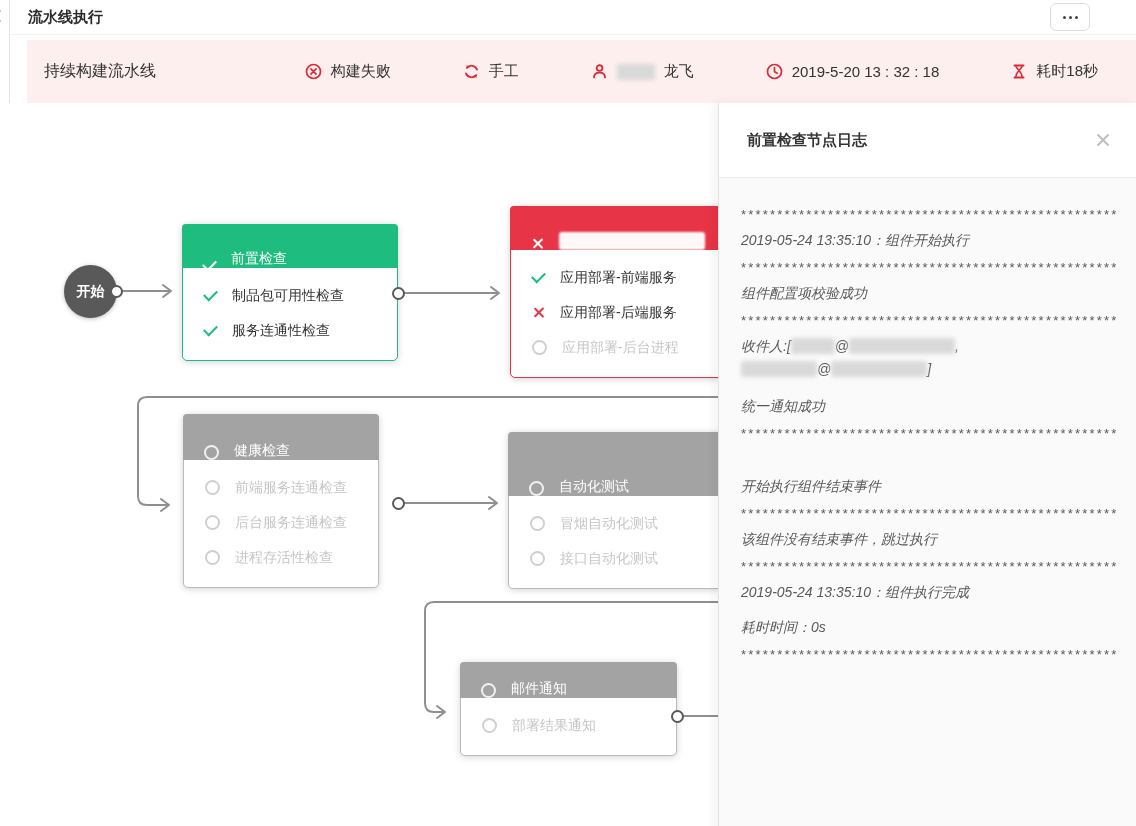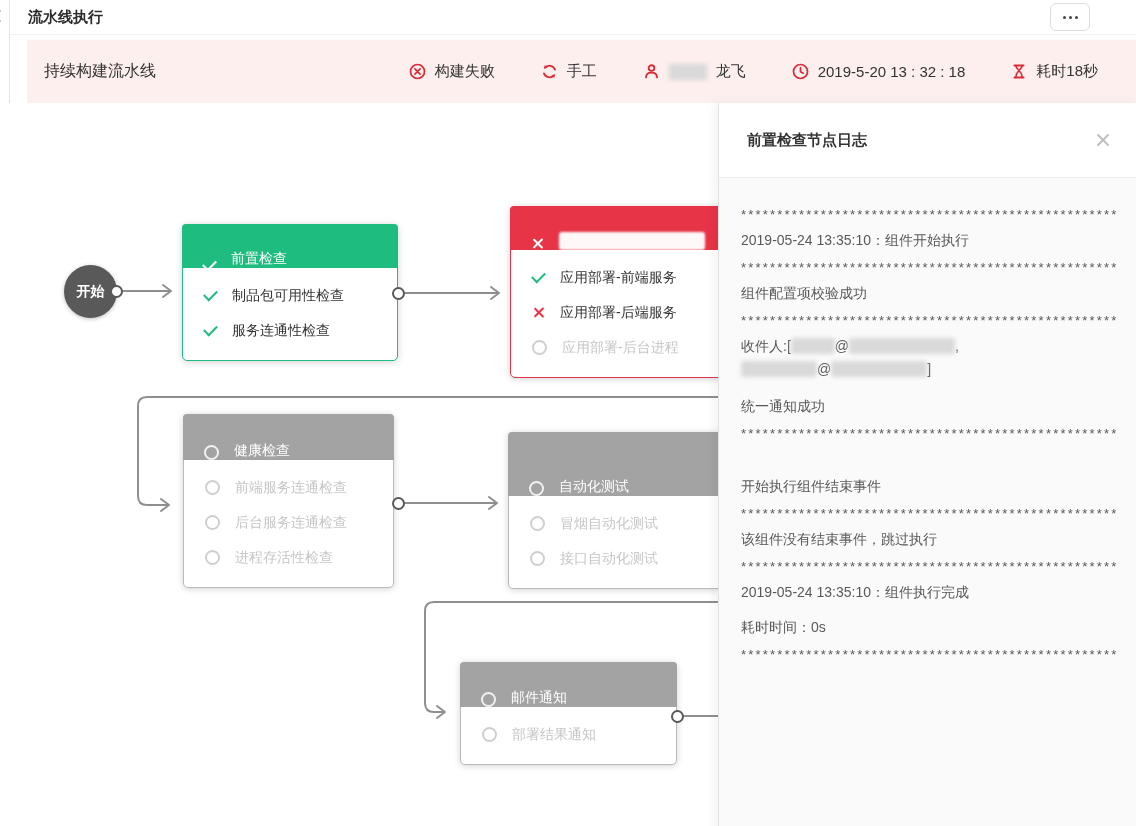--- a/index.html
+++ b/index.html
@@ -26,21 +26,21 @@
   
   .chk{display:inline-block;width:11px;height:6px;border-left:2.4px solid;border-bottom:2.4px solid;
        transform:rotate(-45deg);margin-top:-4px;flex:0 0 11px;}
   .ocirc{display:inline-block;width:11px;height:11px;border:2px solid #cfcfcf;border-radius:50%;flex:0 0 11px;}
   .ocirc.white{border-color:rgba(255,255,255,.85);}
 
   
   .statusbar{position:absolute;left:27px;right:0;top:40px;height:63px;background:#fcefed;
              display:flex;align-items:center;padding:0 38px 0 17px;box-sizing:border-box;}
   .pipe-name{font-size:16px;color:#333;}
-  .sb-right{margin-left:auto;display:flex;gap:46px;}
+  .sb-right{margin-left:auto;display:flex;gap:72px;}
   .sb-item{display:flex;align-items:center;gap:9px;font-size:15px;color:#333;white-space:nowrap;}
   .sb-item svg{display:block;}
 
   .redact{display:inline-block;vertical-align:-3px;height:16px;background:#d9d9d9;border-radius:2px;filter:blur(2px);}
   .redact.white{background:rgba(255,255,255,.97);height:18px;border-radius:3px;filter:blur(1px);vertical-align:-4px;}
 
   
   .canvas{position:absolute;left:0;top:103px;width:1136px;height:723px;background:#fff;}
   .wires{position:absolute;left:0;top:0;z-index:1;}
   .start{position:absolute;left:64px;top:162px;width:53px;height:53px;border-radius:50%;background:#595959;
@@ -60,21 +60,21 @@
 
   
   .panel{position:absolute;left:718px;top:103px;width:418px;height:769px;background:#fafafa;
          border-left:1px solid #e2e2e2;box-shadow:-4px 0 10px rgba(0,0,0,.05);z-index:10;box-sizing:border-box;}
   .phead{height:74px;background:#fff;border-bottom:1px solid #ececec;display:flex;align-items:center;
          justify-content:space-between;padding:0 28px;}
   .ptitle{font-size:15px;font-weight:bold;color:#333;}
   .pclose{color:#bfbfbf;cursor:pointer;}
   .plog{padding:26px 18px 0 22px;color:#595959;font-size:14px;}
   .lsep{white-space:nowrap;overflow:hidden;letter-spacing:2.2px;font-size:13px;height:21px;line-height:21px;color:#595959;}
-  .ltext{line-height:21px;margin:5px 0 6px;}
+  .ltext{line-height:21px;margin:5px 0 6px;font-style:italic;}
   .gap-before{margin-top:32px;}
 </style>
 </head>
 <body>
 
 <div class="app">
   <div class="left-line"></div>
 
   
   <div class="titlebar">
@@ -187,21 +187,21 @@
           <span class="xmark c-red"></span>
           <span>应用部署-后端服务</span>
         </div>
         <div class="nrow dis">
           <span class="ocirc"></span>
           <span>应用部署-后台进程</span>
         </div>
       </div>
     </div>
 
-    <div class="node gray" style="left:183px;top:311px;width:211px;">
+    <div class="node gray" style="left:183px;top:311px;width:196px;">
       <div class="node-header" style="height:46px;">
         <span class="ocirc white"></span>
         <span>健康检查</span>
       </div>
       <div class="node-body">
         <div class="nrow dis">
           <span class="ocirc"></span>
           <span>前端服务连通检查</span>
         </div>
         <div class="nrow dis">
@@ -226,21 +226,21 @@
           <span>冒烟自动化测试</span>
         </div>
         <div class="nrow dis">
           <span class="ocirc"></span>
           <span>接口自动化测试</span>
         </div>
       </div>
     </div>
 
     <div class="node gray" style="left:460px;top:559px;width:217px;">
-      <div class="node-header" style="height:45px;">
+      <div class="node-header" style="height:36px;">
         <span class="ocirc white"></span>
         <span>邮件通知</span>
       </div>
       <div class="node-body">
         <div class="nrow dis">
           <span class="ocirc"></span>
           <span>部署结果通知</span>
         </div>
       </div>
     </div>

